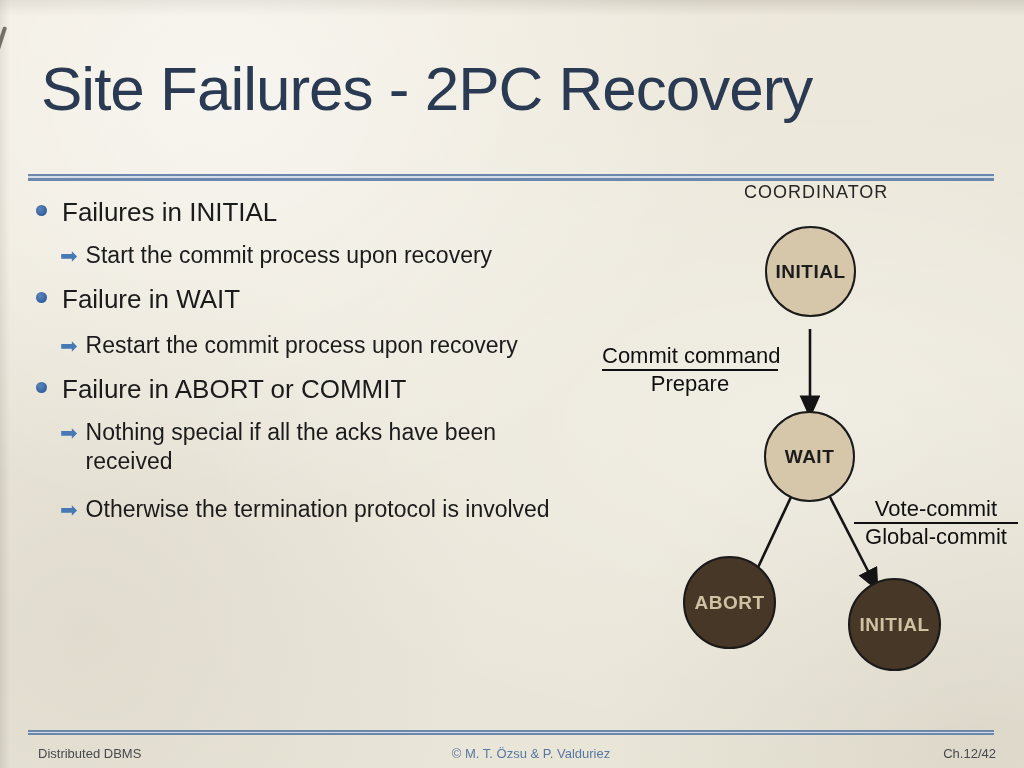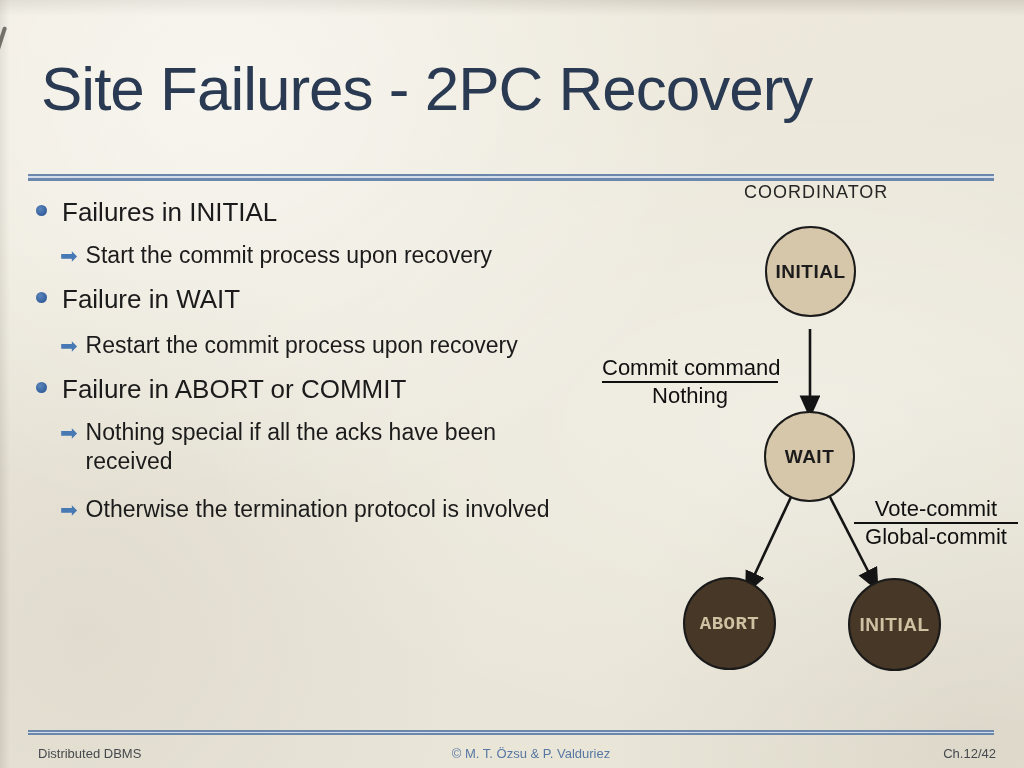--- a/index.html
+++ b/index.html
@@ -37,27 +37,27 @@
   .row.l2.wrap{white-space:normal;width:470px;}
 
   .diagram-svg{position:absolute;left:0;top:0;pointer-events:none;}
   .state{position:absolute;border-radius:50%;border:2.5px solid #1a1a1a;
     display:flex;align-items:center;justify-content:center;
     font-weight:bold;letter-spacing:0.5px;box-sizing:border-box;}
   .state.light{width:91px;height:91px;background:#d6c7aa;color:#1c1c1c;font-size:19px;}
   .state.dark{width:93px;height:93px;background:#473727;color:#cfc2a3;font-size:19px;}
   .st-initial{left:765px;top:226px;}
   .st-wait{left:764px;top:411px;}
-  .st-abort{left:683px;top:577px;font-family:Liberation Mono, monospace;}
+  .st-abort{left:683px;top:556px;}
   .st-commit{left:848px;top:578px;}
 
   .elabel{position:absolute;text-align:center;font-size:22px;line-height:24px;color:#101010;}
   .elabel .recv{display:block;border-bottom:2px solid #101010;padding-bottom:1px;white-space:nowrap;}
   .elabel .sent{display:block;padding-top:1px;white-space:nowrap;}
-  .el-1{left:602px;top:356px;width:176px;}
+  .el-1{left:602px;top:344px;width:176px;}
   .el-2{left:612px;top:506px;width:140px;}
   .el-3{left:854px;top:497px;width:164px;}
 
   .footer{position:absolute;top:746px;font-size:13px;color:#46494d;white-space:nowrap;}
   .footer.f-left{left:38px;}
   .footer.f-center{left:19px;width:1024px;text-align:center;color:#5878a3;}
   .footer.f-right{right:28px;}
 </style>
 </head>
 <body>
@@ -118,21 +118,21 @@
   </div>
   <div class="state dark st-abort" style="background: rgb(71, 55, 39); color: rgb(207, 194, 163);">
     <span>ABORT</span>
   </div>
   <div class="state dark st-commit" style="background: rgb(71, 55, 39); color: rgb(207, 194, 163);">
     <span>INITIAL</span>
   </div>
 
   <div class="elabel el-1">
     <span class="recv">Commit command</span>
-    <span class="sent">Nothing</span>
+    <span class="sent">Prepare</span>
   </div>
   <div class="elabel el-3">
     <span class="recv">Vote-commit</span>
     <span class="sent">Global-commit</span>
   </div>
 
   <div class="rule footer-rule"></div>
   <div class="footer f-center" style="color: rgb(88, 120, 163);">© M. T. Özsu &amp; P. Valduriez</div>
   <div class="footer f-left">Distributed DBMS</div>
   <div class="footer f-right">Ch.12/42</div>

